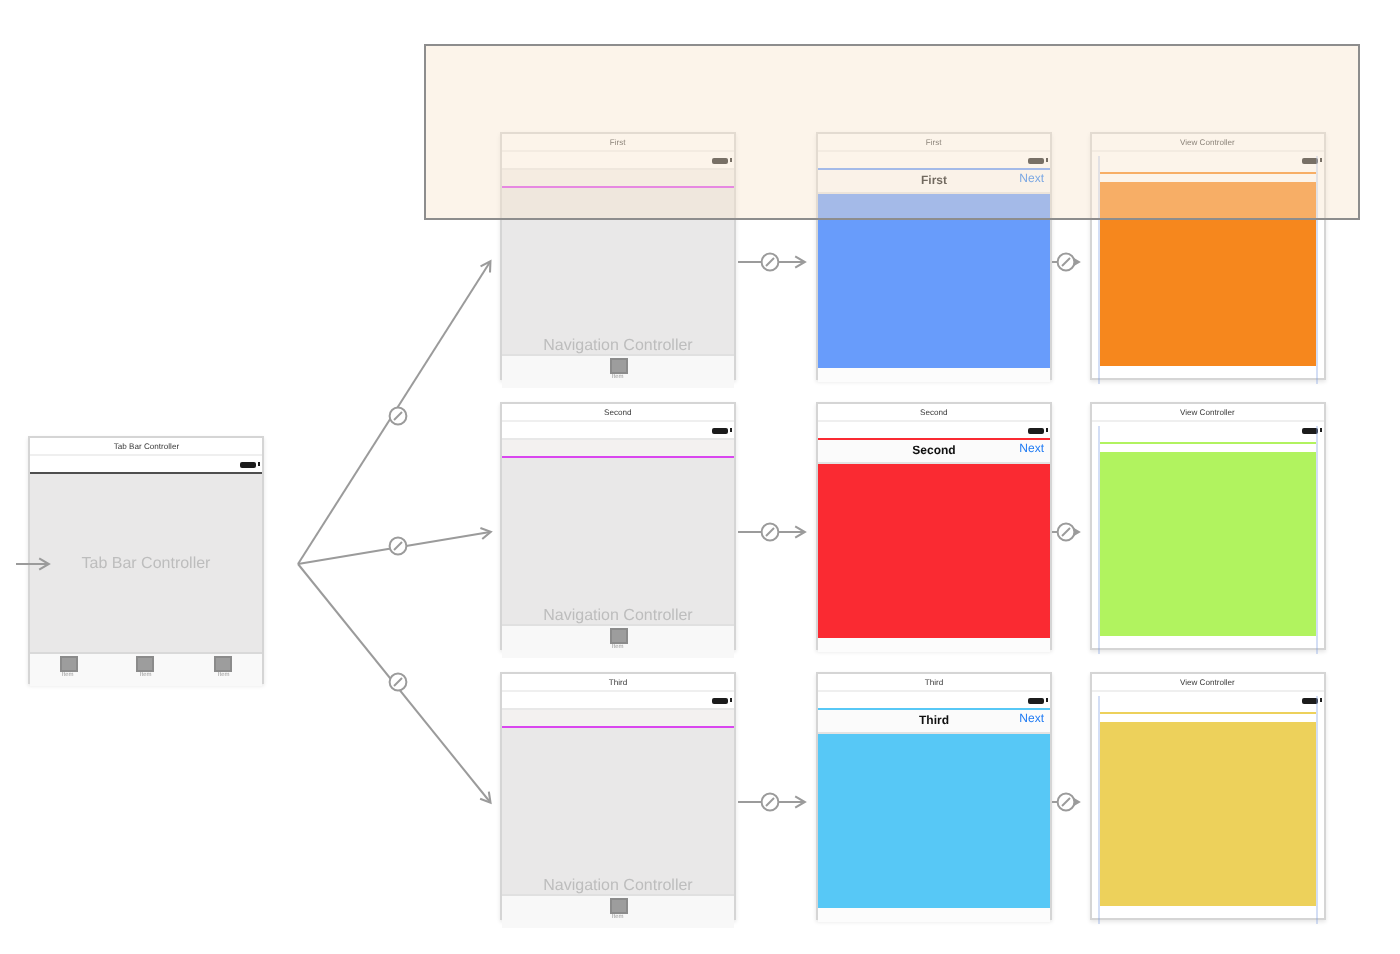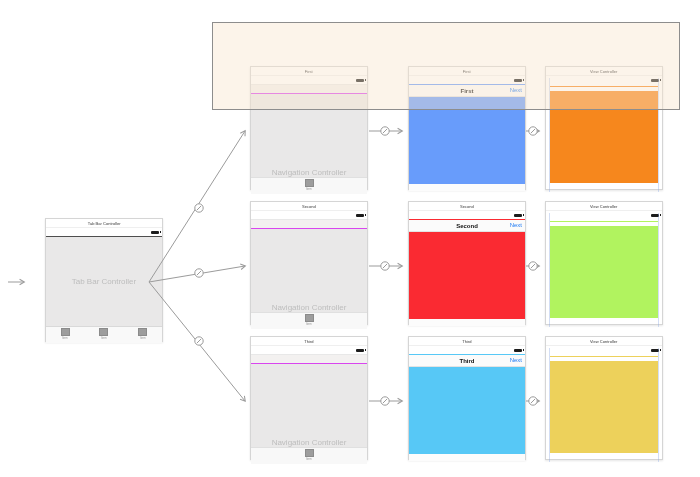--- a/index.html
+++ b/index.html
@@ -12,21 +12,21 @@
 
   .scene-title{height:8px;display:flex;align-items:center;justify-content:center;
                border-bottom:1px solid #efefef;background:#fff;overflow:hidden;}
   .t5{font-size:7px;transform:scale(.58);transform-origin:center;display:inline-block;
       white-space:nowrap;color:#3a3a3a;}
   .status-row{height:8px;display:flex;align-items:center;justify-content:flex-end;background:#fff;}
   .battery{width:8px;height:3px;background:#1c1c1c;border-radius:1px;position:relative;margin-right:3px;}
   .battery::after{content:"";position:absolute;right:-2px;top:0.5px;width:1px;height:2px;background:#1c1c1c;}
 
   
-  .tabbar-card{left:45px;top:218px;text-align:center;}
+  .tabbar-card{left:14px;top:218px;text-align:center;}
   .dark-sep{height:0;border-bottom:1px solid #4e4e4e;}
   .big-body{background:#e9e8e8;display:flex;align-items:center;justify-content:center;}
   .body-label{font-size:8px;color:#bdbdbd;}
   .tab-strip{height:17px;background:#f9f9f9;border-top:1px solid #d9d9d9;display:flex;
              justify-content:space-around;align-items:flex-start;padding-top:1px;box-sizing:border-box;}
   .tab-item{display:flex;flex-direction:column;align-items:center;line-height:1;}
   .tab-sq{width:9px;height:8px;background:#9d9d9d;border:1px solid #8b8b8b;box-sizing:border-box;}
   .tab-lbl{font-size:6px;transform:scale(.5);transform-origin:center top;color:#9a9a9a;}
 
   

